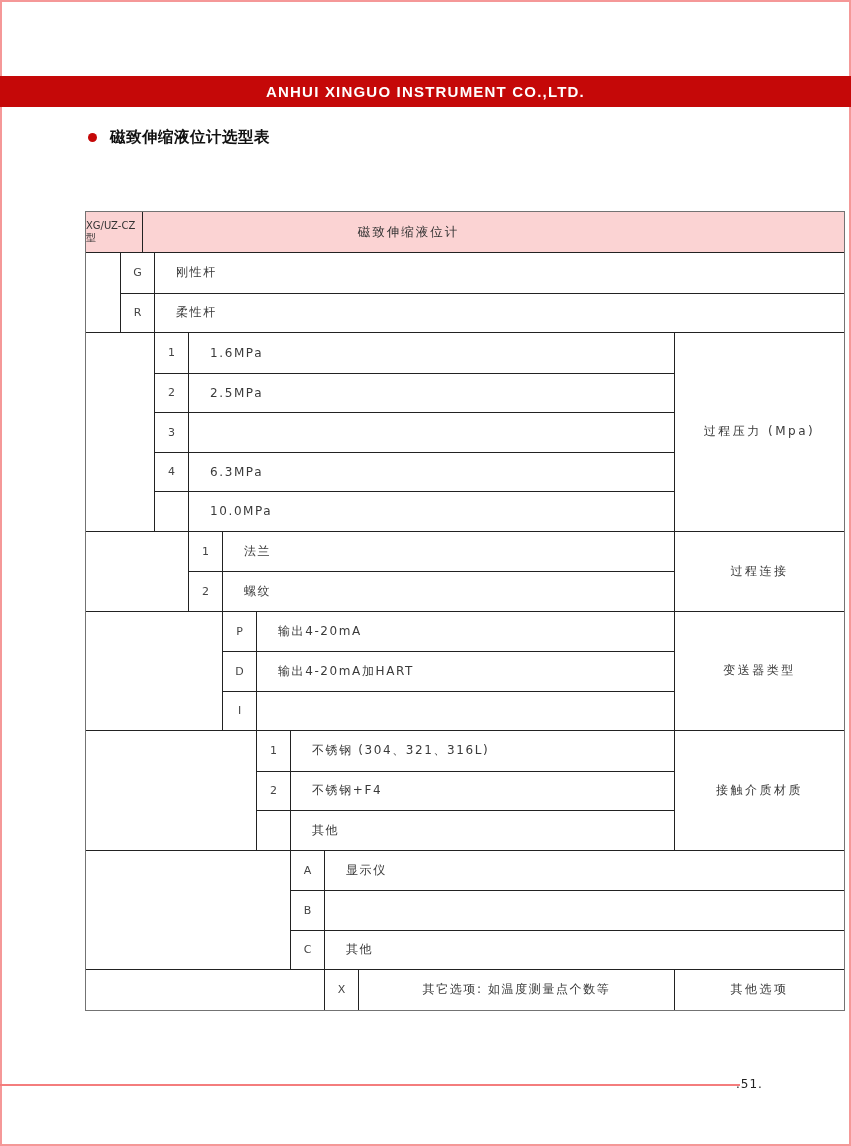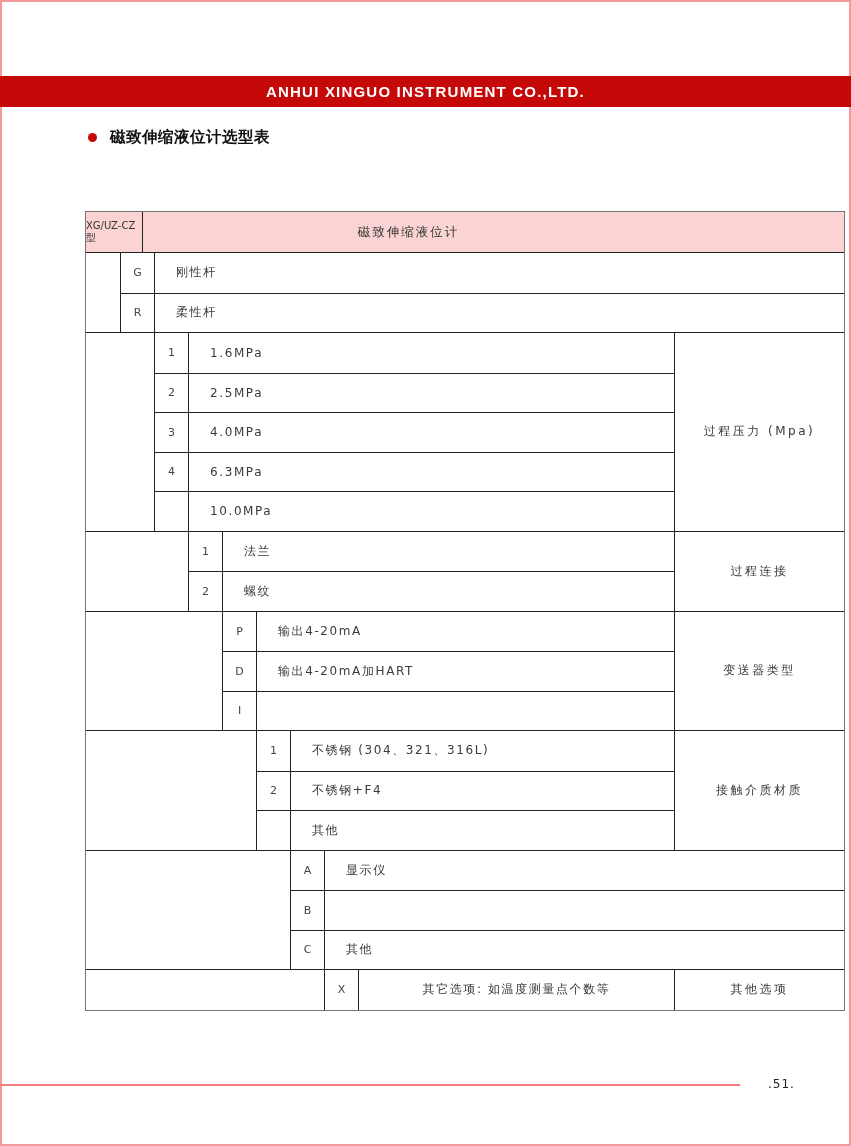--- a/index.html
+++ b/index.html
@@ -85,21 +85,21 @@
     display: flex; align-items: center; justify-content: center;
     letter-spacing: 2.5px; color: #3a3a3a;
   }
 
   
   .footer-line {
     position: absolute; left: 0; top: 1084px;
     width: 740px; height: 2px; background: #f47d7d;
   }
   .page-number {
-    position: absolute; left: 768px; top: 1077px;
+    position: absolute; left: 736px; top: 1077px;
     font-size: 12px; color: #222; letter-spacing: 1px;
   }
 </style>
 </head>
 <body>
 
 <div class="page-border"></div>
 
 <div class="top-bar">
   <span class="company-name">ANHUI XINGUO INSTRUMENT CO.,LTD.</span>
@@ -138,21 +138,20 @@
       <div class="grp-row">
         <div class="code-cell">1</div>
         <div class="desc-cell">1.6MPa</div>
       </div>
       <div class="grp-row">
         <div class="code-cell">2</div>
         <div class="desc-cell">2.5MPa</div>
       </div>
       <div class="grp-row">
         <div class="code-cell">3</div>
-        <div class="desc-cell">4.0MPa</div>
       </div>
       <div class="grp-row">
         <div class="code-cell">4</div>
         <div class="desc-cell">6.3MPa</div>
       </div>
       <div class="grp-row">
         <div class="code-cell"></div>
         <div class="desc-cell">10.0MPa</div>
       </div>
     </div>

